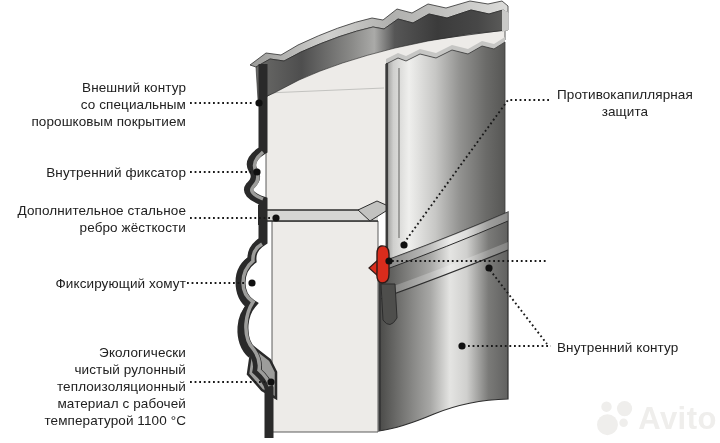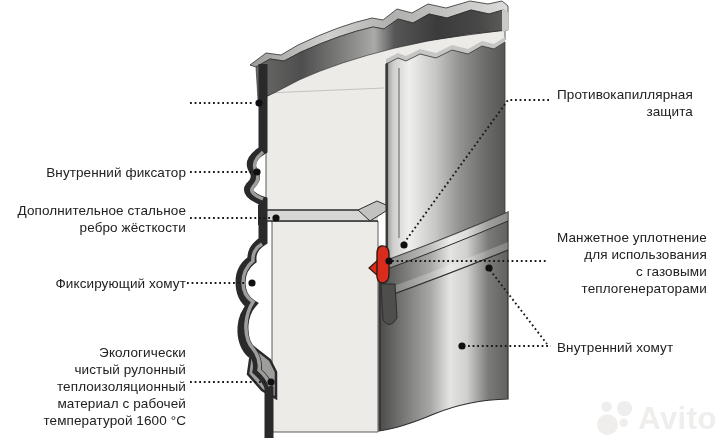--- a/index.html
+++ b/index.html
@@ -6,21 +6,21 @@
   .stage{
     position:relative;width:720px;height:443px;background:#ffffff;overflow:hidden;
     font-family:"Liberation Sans","DejaVu Sans",sans-serif;
   }
   .stage svg.diagram{position:absolute;left:0;top:0;}
   .lbl{
     position:absolute;font-size:13.5px;line-height:17px;color:#212121;
     white-space:pre-line;letter-spacing:.1px;
   }
   .lbl.left{right:534px;text-align:right;}
-  .lbl.right{left:557px;text-align:right;}
+  .lbl.right{left:557px;text-align:center;}
   .watermark{
     position:absolute;right:3px;bottom:3px;display:flex;align-items:center;gap:3px;
     color:#efeeec;
   }
   .watermark .brand{
     font-size:31px;font-weight:bold;letter-spacing:.5px;line-height:40px;
   }
 </style>
 </head>
 <body>
@@ -148,37 +148,36 @@
       <circle cx="276" cy="218" r="3.6"></circle>
       <circle cx="252" cy="283" r="3.6"></circle>
       <circle cx="271" cy="382" r="3.6"></circle>
       <circle cx="404" cy="245" r="3.6"></circle>
       <circle cx="389" cy="261" r="3.6"></circle>
       <circle cx="462" cy="346" r="3.6"></circle>
       <circle cx="489" cy="268" r="3.6"></circle>
     </g>
   </svg>
 
+  <div class="lbl left" style="top:79px">Внешний контур
+со специальным
+порошковым покрытием</div>
   <div class="lbl left" style="top:164px">Внутренний фиксатор</div>
   <div class="lbl left" style="top:275px">Фиксирующий хомут</div>
   <div class="lbl left" style="top:202px">Дополнительное стальное
 ребро жёсткости</div>
   <div class="lbl left" style="top:344px">Экологически
 чистый рулонный
 теплоизоляционный
 материал с рабочей
-температурой 1600 °C</div>
+температурой 1100 °C</div>
 
   <div class="lbl right" style="top:86px">Противокапиллярная
 защита</div>
-  <div class="lbl right" style="top:229px">Манжетное уплотнение
-для использования
-с газовыми
-теплогенераторами</div>
-  <div class="lbl right" style="top:339px">Внутренний хомут</div>
+  <div class="lbl right" style="top:339px">Внутренний контур</div>
 
   <div class="watermark">
     <svg width="38" height="42" viewBox="0 0 40 44">
       <g fill="currentColor">
         <circle cx="10" cy="9" r="5.5"></circle>
         <circle cx="11" cy="28" r="11"></circle>
         <circle cx="29" cy="11" r="8"></circle>
         <circle cx="28" cy="26" r="4.5"></circle>
       </g>
     </svg>

